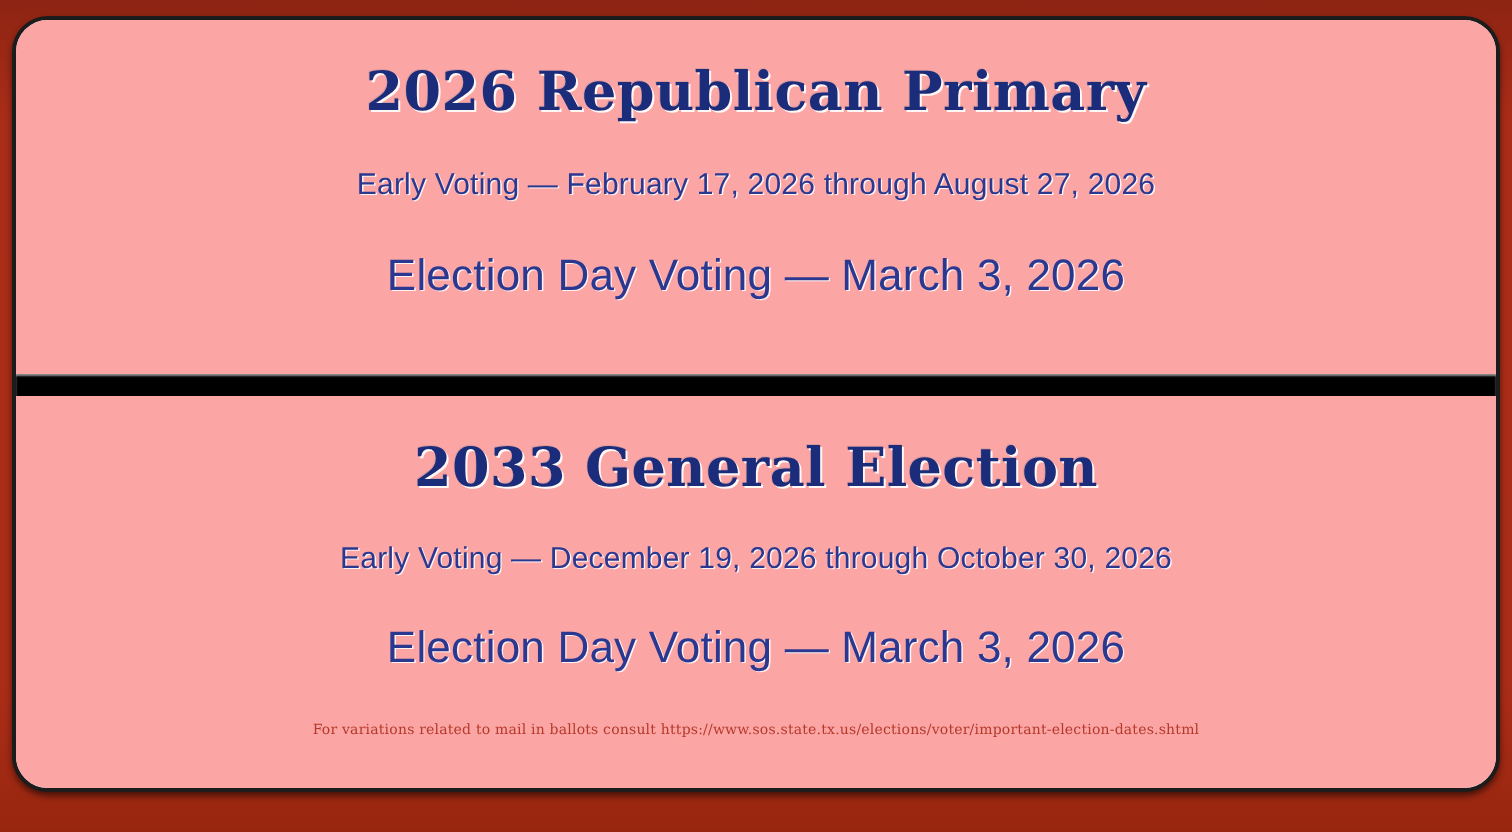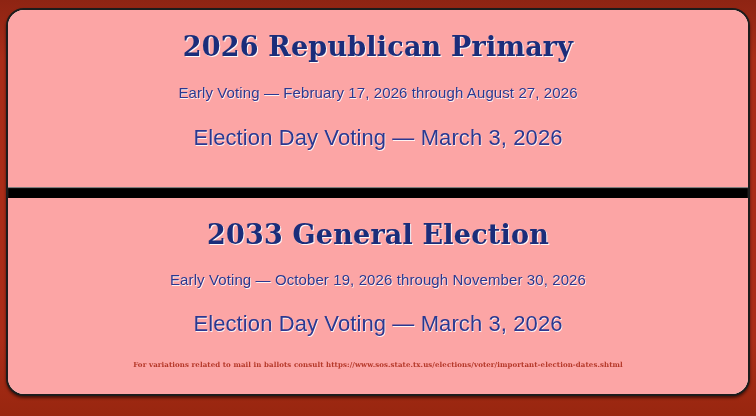--- a/index.html
+++ b/index.html
@@ -107,21 +107,21 @@
     text-shadow: 0.7px 0.7px 0 rgba(255,255,255,0.85);
   }
 
   .spacer-a { height: 22px; }
   .spacer-b { height: 23px; }
   .spacer-c { height: 21px; }
   .spacer-d { height: 22px; }
 
   .footnote {
     font-family: "DejaVu Serif", "Liberation Serif", serif;
-    font-weight: bold;
+    font-weight: normal;
     font-size: 7px;
     color: #b5392a;
     margin: 12px;
     line-height: 1.2;
     letter-spacing: 0.1px;
     white-space: nowrap;
   }
 
   .footnote-wrap {
     margin-top: 24px;
@@ -141,21 +141,21 @@
       <p class="line-early">Early Voting — February 17, 2026 through August 27, 2026</p>
       <div class="spacer-b"></div>
       <p class="line-eday">Election Day Voting — March 3, 2026</p>
     </div>
 
     <div class="divider"></div>
 
     <div class="section section-general">
       <h1 class="heading">2033 General Election</h1>
       <div class="spacer-c"></div>
-      <p class="line-early">Early Voting — October 19, 2026 through November 30, 2026</p>
+      <p class="line-early">Early Voting — December 19, 2026 through October 30, 2026</p>
       <div class="spacer-d"></div>
       <p class="line-eday">Election Day Voting — March 3, 2026</p>
 
       <div class="footnote-wrap">
         <p class="footnote">For variations related to mail in ballots consult https://www.sos.state.tx.us/elections/voter/important-election-dates.shtml</p>
       </div>
     </div>
 
   </div>
 </div>

